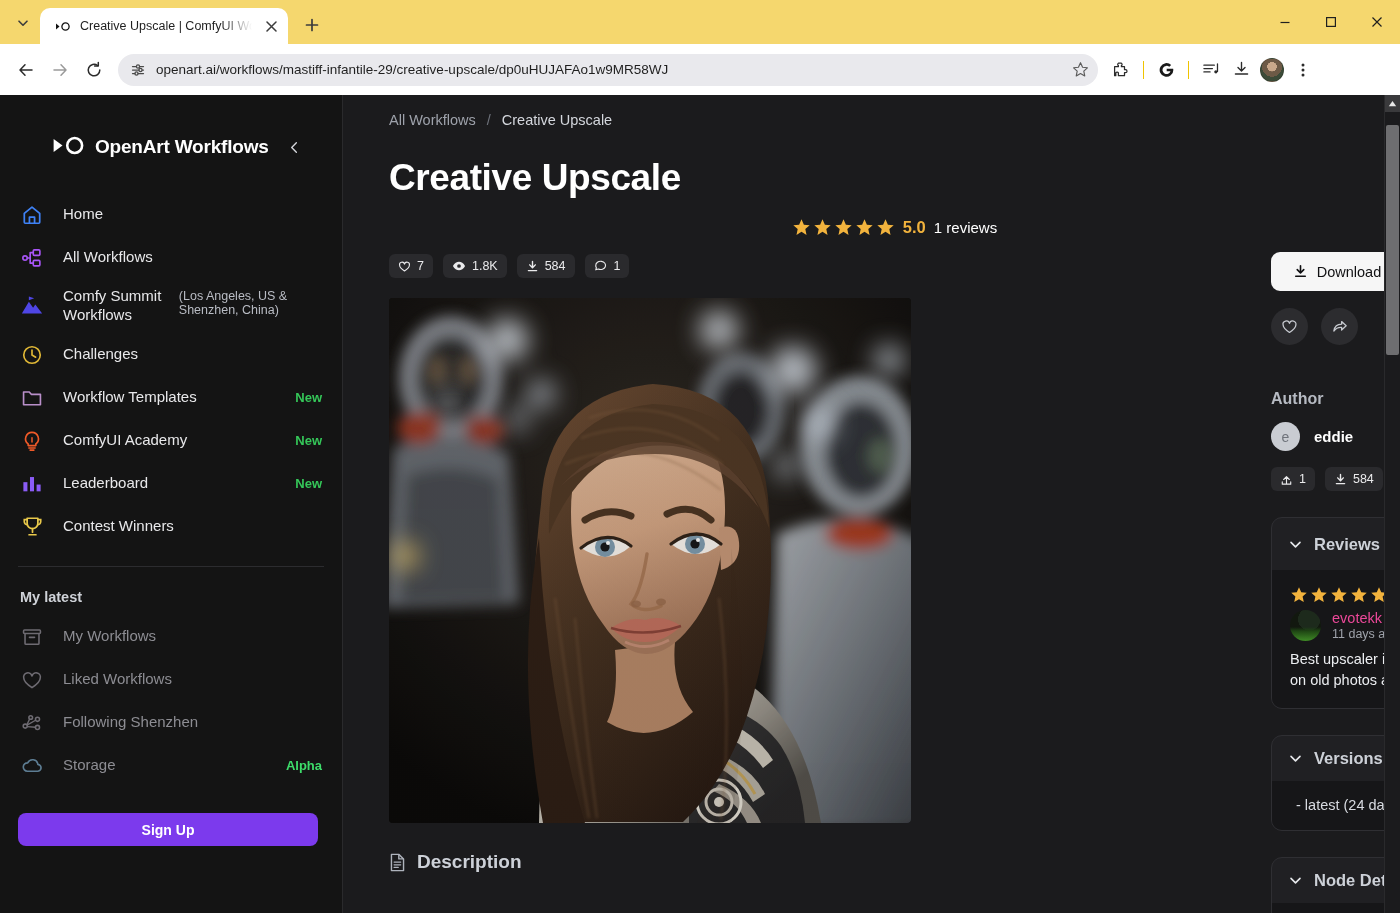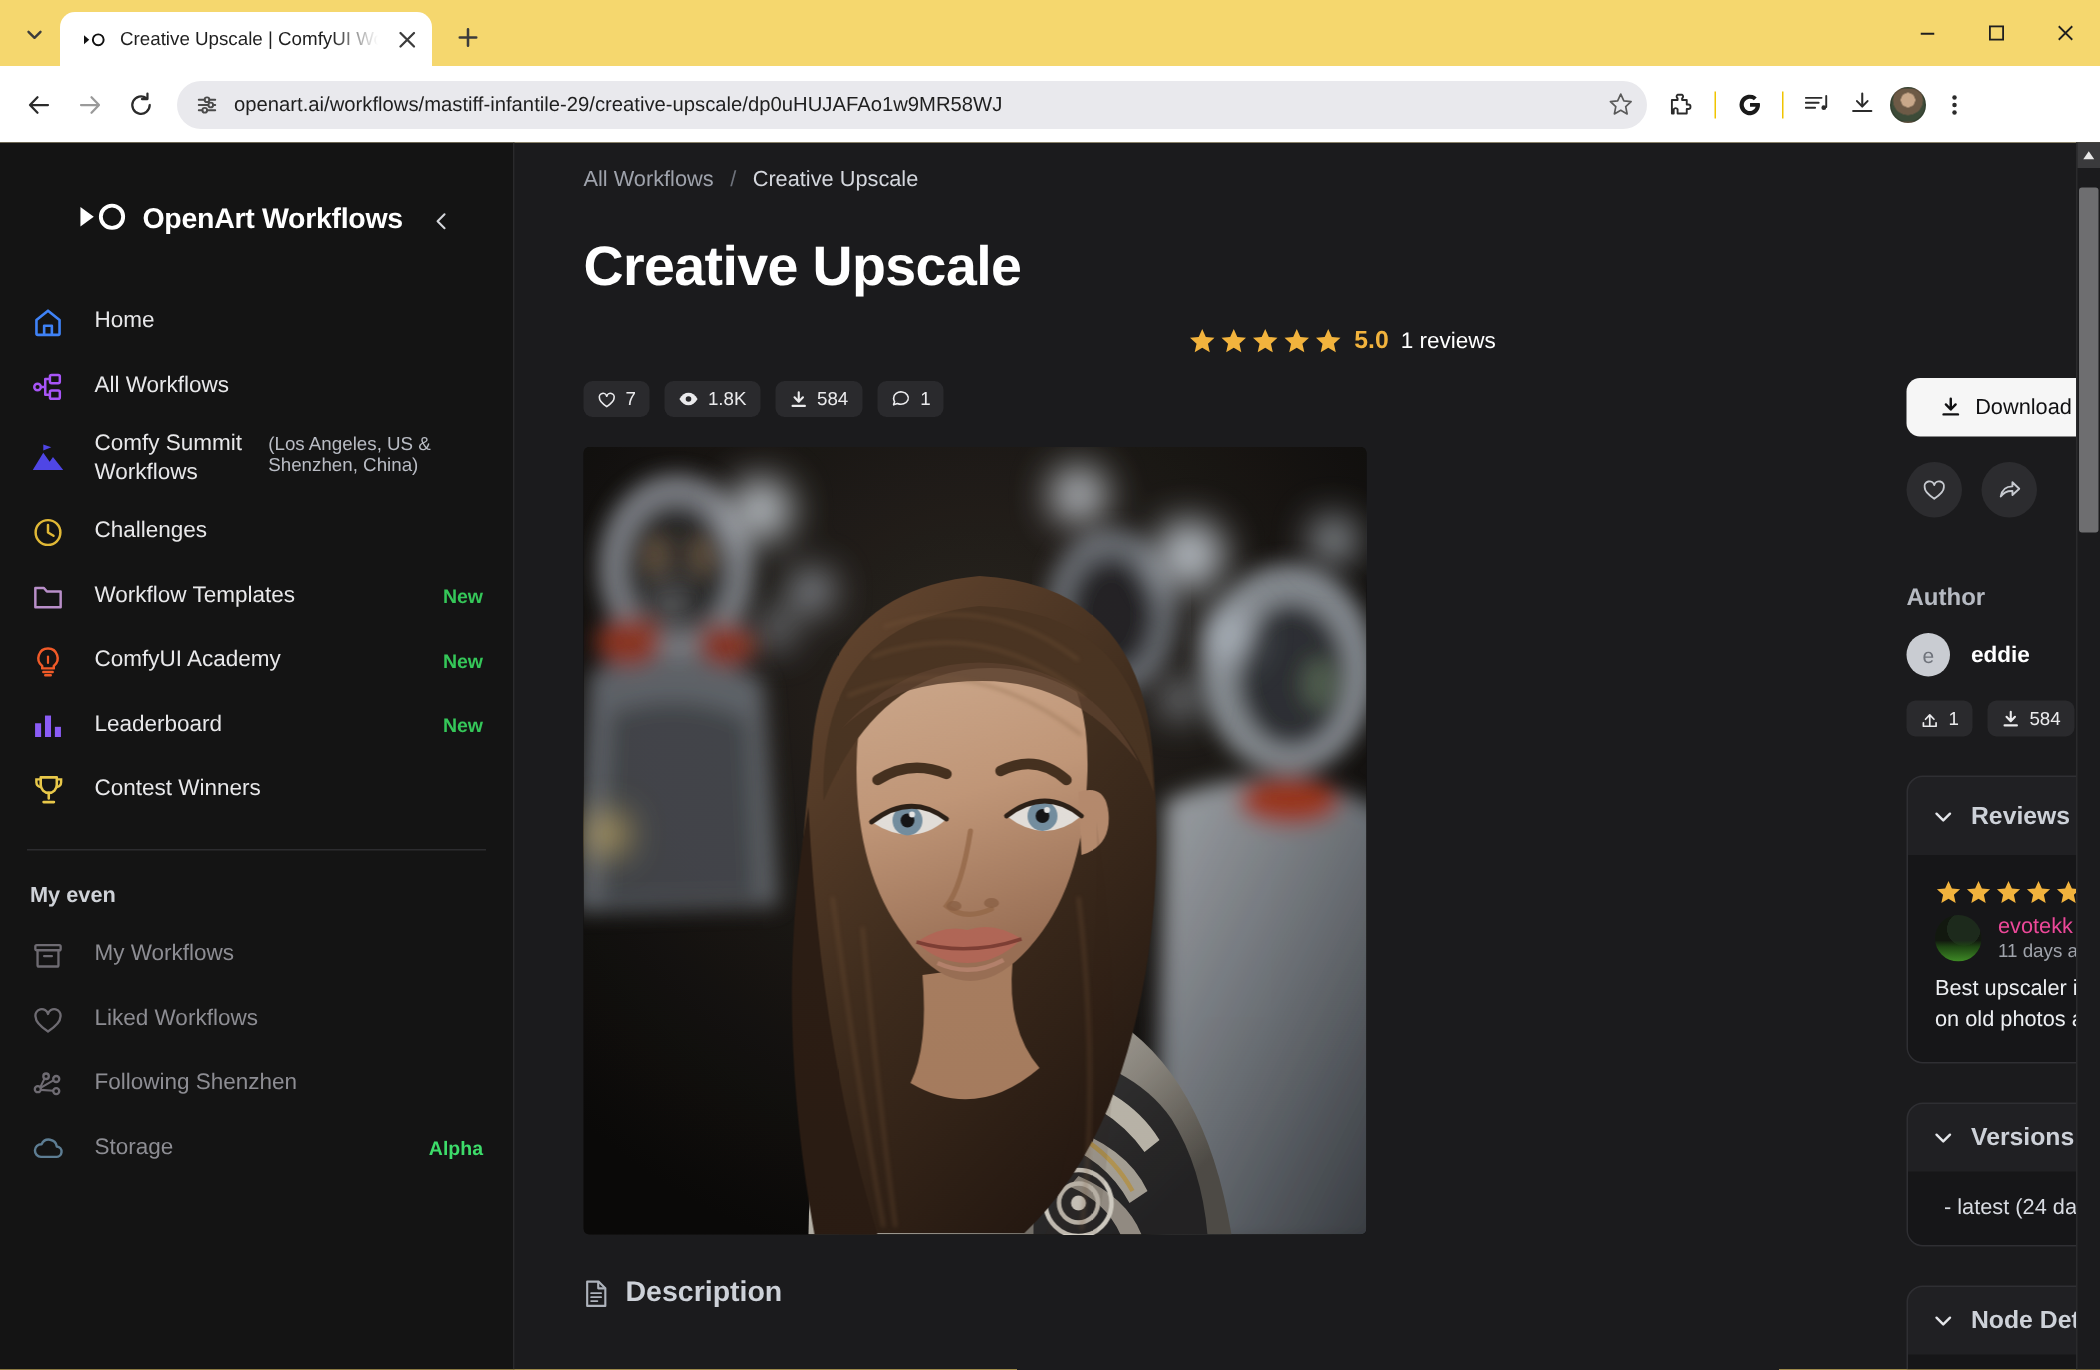--- a/index.html
+++ b/index.html
@@ -472,21 +472,21 @@
               <path d="M6.4 4.8 H3.4 v2 a3.6 3.6 0 0 0 3 3.4 M17.6 4.8 h3 v2 a3.6 3.6 0 0 1 -3 3.4" fill="none" stroke="#e8c84a" stroke-width="1.7"></path>
               <path d="M12 14.2 V18 M8.4 20.6 h7.2" stroke="#e8c84a" stroke-width="1.8" stroke-linecap="round"></path>
             </svg>
           </span>
           <span class="navlabel">Contest Winners</span>
         </div>
       </div>
 
       <div class="divider"></div>
 
-      <div class="section-title">My even</div>
+      <div class="section-title">My latest</div>
 
       <div class="navlist" style="margin-top:4px">
         <div class="navitem dim">
           <span class="navicon">
             <svg width="22" height="22" viewBox="0 0 24 24">
               <rect x="2.8" y="4.4" width="18.4" height="3.8" rx="1" fill="none" stroke="#6e6b72" stroke-width="1.7"></rect>
               <path d="M4.4 8.2 V19 a1 1 0 0 0 1 1 h13.2 a1 1 0 0 0 1 -1 V8.2" fill="none" stroke="#6e6b72" stroke-width="1.7"></path>
               <path d="M9.2 12.4 h5.6" stroke="#6e6b72" stroke-width="1.7" stroke-linecap="round"></path>
             </svg>
           </span>
@@ -519,20 +519,23 @@
           <span class="navicon">
             <svg width="23" height="23" viewBox="0 0 24 24">
               <path d="M6.6 18 a4.4 4.4 0 0 1 0.4 -8.8 a5.6 5.6 0 0 1 10.6 1.6 a3.6 3.6 0 0 1 -0.6 7.2 Z" fill="none" stroke="#5d7d93" stroke-width="1.7" stroke-linejoin="round"></path>
             </svg>
           </span>
           <span class="navlabel">Storage</span>
           <span class="navbadge alpha">Alpha</span>
         </div>
       </div>
 
+      <div class="signup-wrap">
+        <button id="signup">Sign Up</button>
+      </div>
     </div>
 
     <div id="main">
 
       <div id="crumb">
         <span class="c1">All Workflows</span>
         <span class="sep">/</span>
         <span class="c2">Creative Upscale</span>
       </div>
 

